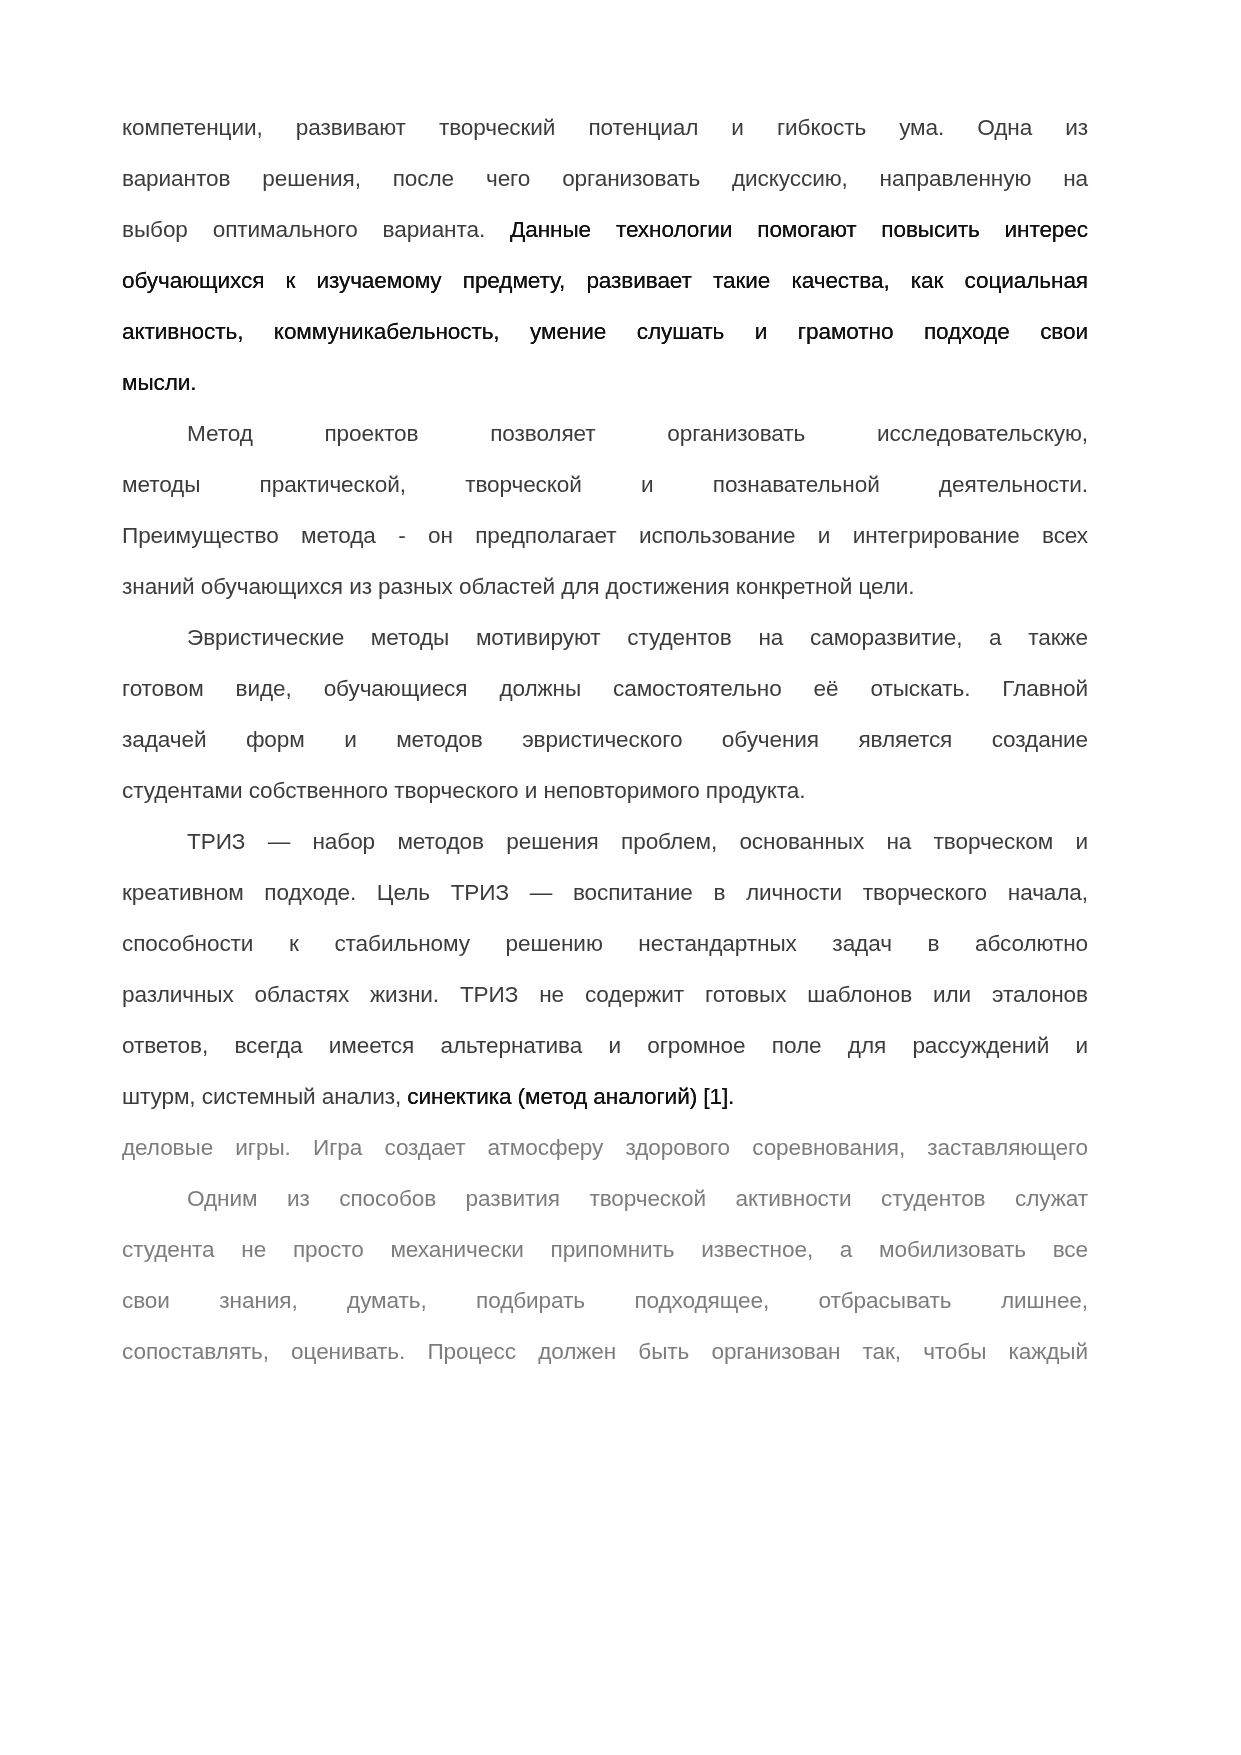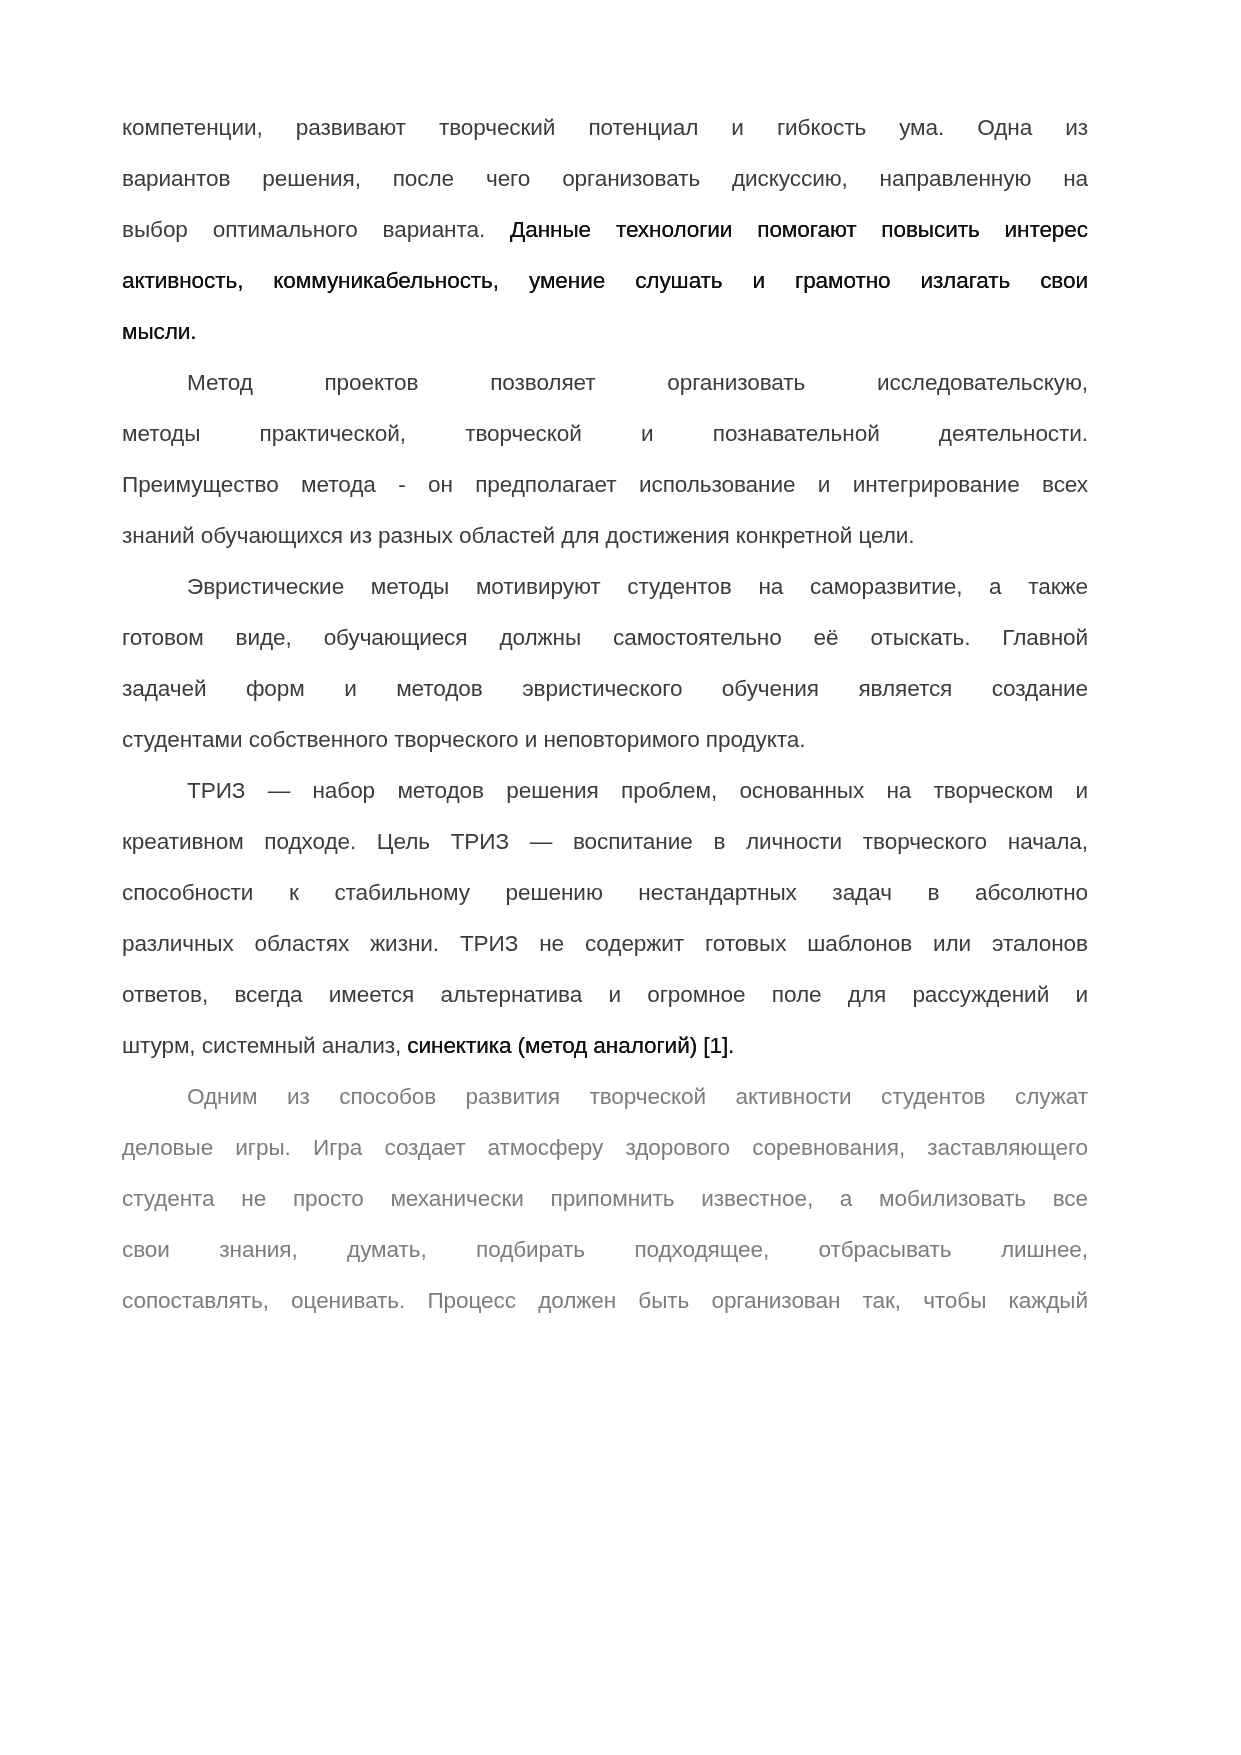--- a/index.html
+++ b/index.html
@@ -51,21 +51,22 @@
   }
 </style>
 </head>
 <body>
 
 <div class="page">
     <div class="paragraph tone-body">
       <div class="line"><span class="run">компетенции, развивают творческий потенциал и гибкость ума. Одна из</span></div>
       <div class="line"><span class="run">вариантов решения, после чего организовать дискуссию, направленную на</span></div>
       <div class="line"><span class="run">выбор оптимального варианта. </span><span class="run em">Данные технологии помогают повысить интерес</span></div>
-      <div class="line"><span class="run em">активность, коммуникабельность, умение слушать и грамотно излагать свои</span></div>
+      <div class="line"><span class="run em">обучающихся к изучаемому предмету, развивает такие качества, как социальная</span></div>
+      <div class="line"><span class="run em">активность, коммуникабельность, умение слушать и грамотно подходе свои</span></div>
       <div class="line lastline"><span class="run em">мысли.</span></div>
     </div>
     <div class="paragraph tone-body">
       <div class="line indent"><span class="run">Метод проектов&nbsp;позволяет организовать исследовательскую,</span></div>
       <div class="line"><span class="run">методы практической, творческой и познавательной деятельности.</span></div>
       <div class="line"><span class="run">Преимущество метода - он предполагает использование и интегрирование всех</span></div>
       <div class="line lastline"><span class="run">знаний обучающихся из разных областей для достижения конкретной цели.</span></div>
     </div>
     <div class="paragraph tone-body">
       <div class="line indent"><span class="run">Эвристические методы&nbsp;мотивируют студентов на саморазвитие, а также</span></div>
@@ -75,19 +76,19 @@
     </div>
     <div class="paragraph tone-body">
       <div class="line indent"><span class="run">ТРИЗ&nbsp;— набор методов решения проблем, основанных на творческом и</span></div>
       <div class="line"><span class="run">креативном подходе. Цель ТРИЗ — воспитание в личности творческого начала,</span></div>
       <div class="line"><span class="run">способности к стабильному решению нестандартных задач в абсолютно</span></div>
       <div class="line"><span class="run">различных областях жизни. ТРИЗ не содержит готовых шаблонов или эталонов</span></div>
       <div class="line"><span class="run">ответов, всегда имеется альтернатива и огромное поле для рассуждений и</span></div>
       <div class="line lastline"><span class="run">штурм, системный анализ, </span><span class="run em">синектика (метод аналогий) [1].</span></div>
     </div>
     <div class="paragraph tone-faded">
+      <div class="line"><span class="run">деловые игры. Игра создает атмосферу здорового соревнования, заставляющего</span></div>
       <div class="line indent"><span class="run">Одним из способов развития творческой активности студентов служат</span></div>
-      <div class="line"><span class="run">деловые игры. Игра создает атмосферу здорового соревнования, заставляющего</span></div>
       <div class="line"><span class="run">студента не просто механически припомнить известное, а мобилизовать все</span></div>
       <div class="line"><span class="run">свои знания, думать, подбирать подходящее, отбрасывать лишнее,</span></div>
       <div class="line"><span class="run">сопоставлять, оценивать. Процесс должен быть организован так, чтобы каждый</span></div>
     </div>
   </div>
 
 </body></html>

